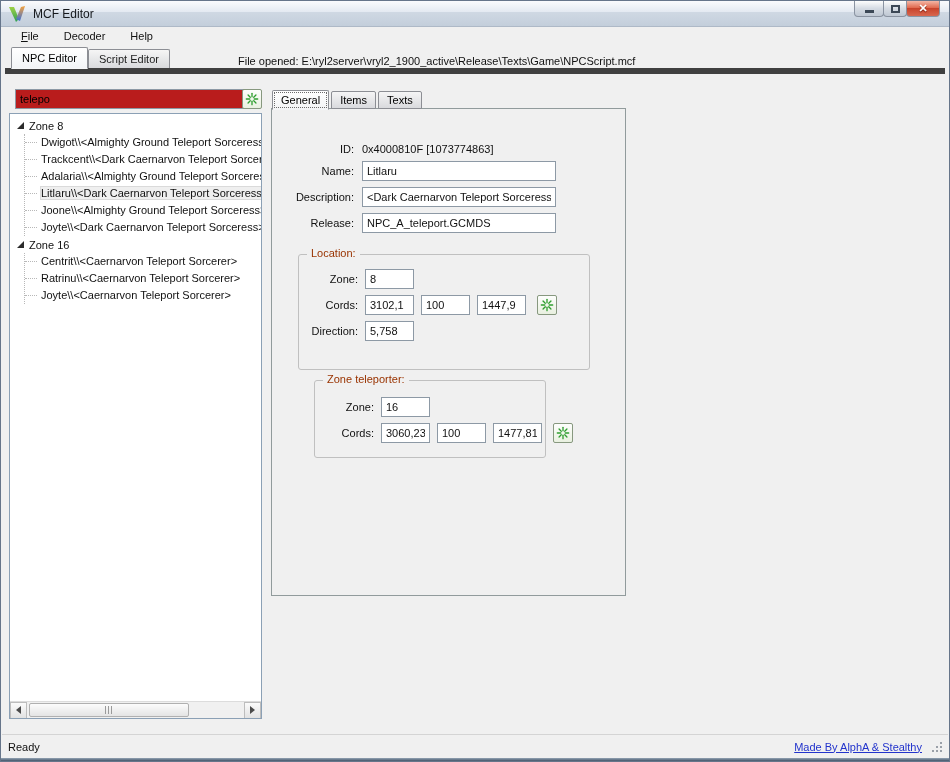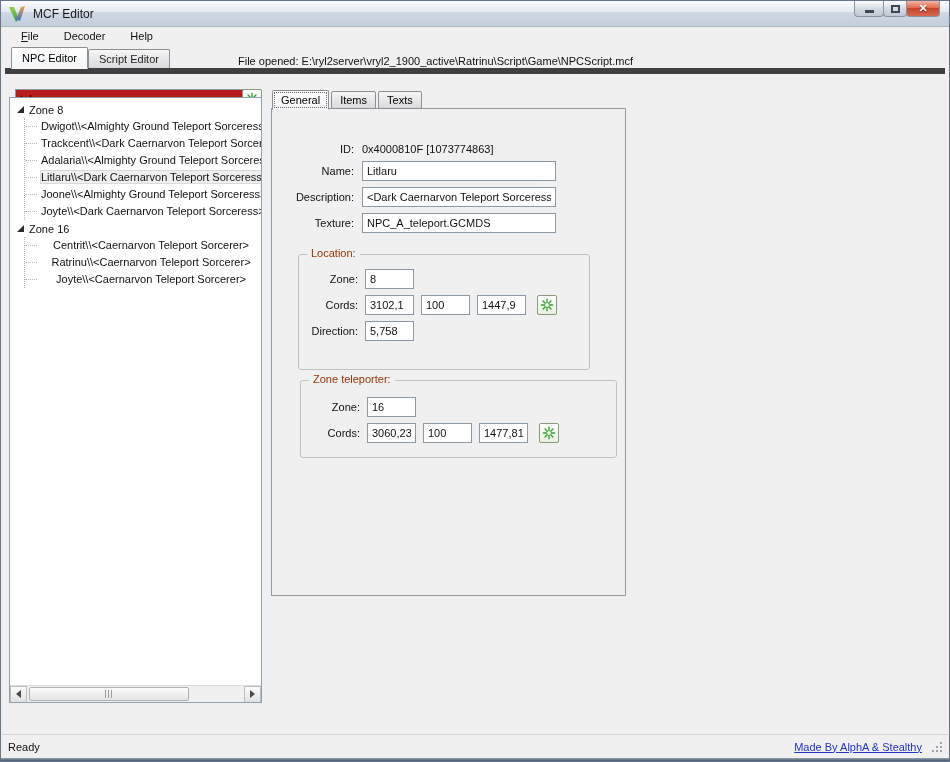--- a/index.html
+++ b/index.html
@@ -42,22 +42,22 @@
   .file-opened { position:absolute; left:237px; top:54px; font-size:11px; color:#111; }
 
   
   .search-box { position:absolute; left:14px; top:88px; width:236px; height:20px;
       border:1px solid #8d99a5; background:#b91c1c; font-size:11px; padding:8px 4px;
       font-family:"Liberation Sans",sans-serif; }
   .icon-btn { width:20px; height:20px; border:1px solid #87987f; border-radius:2px;
       background:linear-gradient(#fdfefc,#e9f0e0); display:flex; align-items:center; justify-content:center; }
   .find-btn { position:absolute; left:241px; top:88px; }
 
-  .tree-wrap { position:absolute; left:8px; top:96px; width:253px; height:606px;
-      background:#fff; border:1px solid #8ba0b5; overflow:hidden;text-align:center; }
+  .tree-wrap { position:absolute; left:8px; top:112px; width:253px; height:606px;
+      background:#fff; border:1px solid #8ba0b5; overflow:hidden; }
   .tree-scrollport { position:absolute; left:0; top:0; right:0; bottom:17px; overflow:hidden; padding:3px 0 0 4px; }
   .tgroup { margin-bottom:0; }
   .tparent { height:17px; display:flex; align-items:center; gap:5px; padding-left:3px;
       font-size:11px; color:#111; white-space:nowrap; }
   .texp { width:0; height:0; border-bottom:7px solid #2b2b2b; border-left:7px solid transparent; }
   .tkids { margin-left:10px; border-left:1px dotted #b8b8b8; }
   .tchild { position:relative; padding-left:16px; height:17px; line-height:17px;
       font-size:11px; color:#111; white-space:nowrap; overflow:hidden; }
   .tchild::before { content:""; position:absolute; left:0; top:8px; width:12px; border-top:1px dotted #b8b8b8; }
   .tchild.sel .tlabel { background:#efefef; outline:1px solid #dadada; }
@@ -144,21 +144,21 @@
   <div class="menubar">
     <span class="menu-item underline-first">File</span>
     <span class="menu-item">Decoder</span>
     <span class="menu-item">Help</span>
   </div>
 
   <div class="main-tab-strip">
     <div class="mtab active">NPC Editor</div>
     <div class="mtab inactive">Script Editor</div>
   </div>
-  <div class="file-opened">File opened: E:\ryl2server\vryl2_1900_active\Ratrinu\Script\Game\NPCScript.mcf</div>
+  <div class="file-opened">File opened: E:\ryl2server\vryl2_1900_active\Release\Texts\Game\NPCScript.mcf</div>
 
   <input class="search-box" value="telepo" style="">
   <div class="icon-btn find-btn">
     <svg width="14" height="14" viewBox="0 0 16 16">
       <g stroke="#2f9e2f" stroke-width="1.5" stroke-linecap="round">
         <line x1="8" y1="1.5" x2="8" y2="5.5"></line>
           <line x1="8" y1="10.5" x2="8" y2="14.5"></line>
         <line x1="1.5" y1="8" x2="5.5" y2="8"></line>
           <line x1="10.5" y1="8" x2="14.5" y2="8"></line>
         <line x1="3.5" y1="3.5" x2="6" y2="6"></line>
@@ -229,21 +229,21 @@
       <span class="flabel">Name:</span>
       <input class="tb wide" value="Litlaru" style="">
     </div>
 
     <div class="frow" style="top:78px;">
       <span class="flabel">Description:</span>
       <input class="tb wide" value="&lt;Dark Caernarvon Teleport Sorceress&gt;" style="">
     </div>
 
     <div class="frow" style="top:104px;">
-      <span class="flabel">Texture:</span>
+      <span class="flabel">Release:</span>
       <input class="tb wide" value="NPC_A_teleport.GCMDS" style="">
     </div>
 
     <div class="groupbox" style="left:26px; top:145px; width:292px; height:116px;">
       <span class="gb-title">Location:</span>
       <div class="grow" style="top:14px; left:0;">
         <span class="glabel">Zone:</span>
         <input class="tb small" value="8" style="">
       </div>
       <div class="grow" style="top:40px; left:0;">
@@ -265,21 +265,21 @@
             </g>
           </svg>
         </div>
       </div>
       <div class="grow" style="top:66px; left:0;">
         <span class="glabel">Direction:</span>
         <input class="tb small" value="5,758" style="">
       </div>
     </div>
 
-    <div class="groupbox" style="left:28px; top:271px; width:317px; height:78px;text-decoration:underline;">
+    <div class="groupbox" style="left:42px; top:271px; width:232px; height:78px;text-decoration:underline;">
       <span class="gb-title">Zone teleporter:</span>
       <div class="grow" style="top:16px; left:0;">
         <span class="glabel">Zone:</span>
         <input class="tb small" value="16" style="">
       </div>
       <div class="grow" style="top:42px; left:0;">
         <span class="glabel">Cords:</span>
         <input class="tb small" value="3060,23" style="">
         <input class="tb small" value="100" style="">
         <input class="tb small" value="1477,81" style="">

